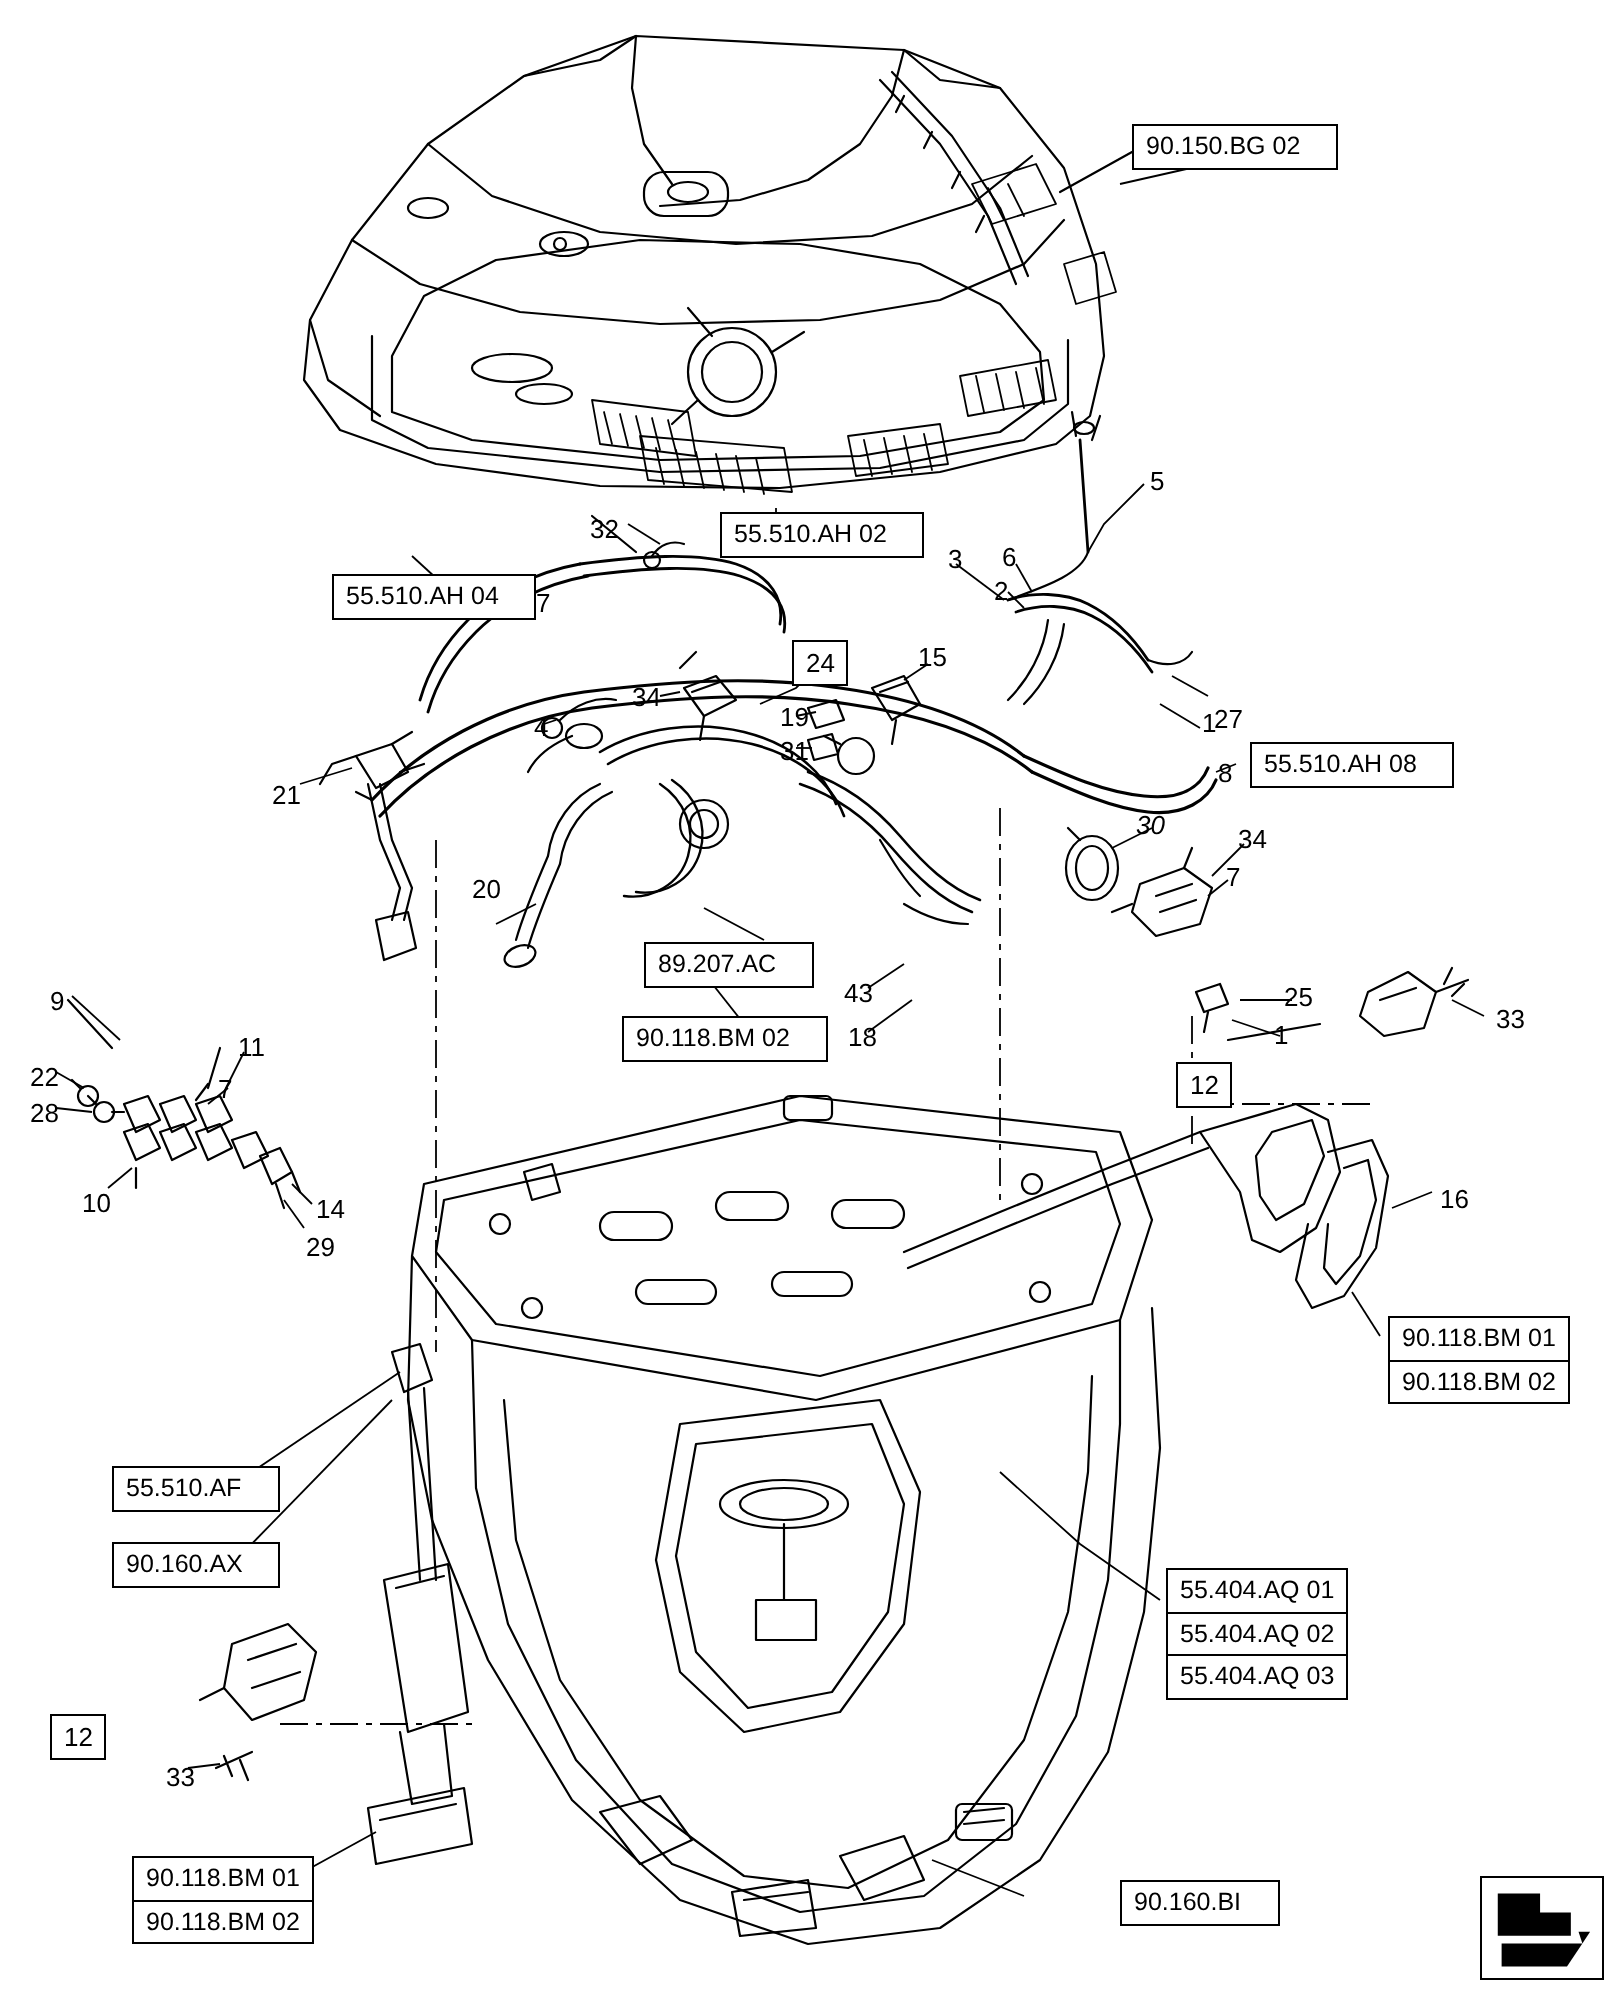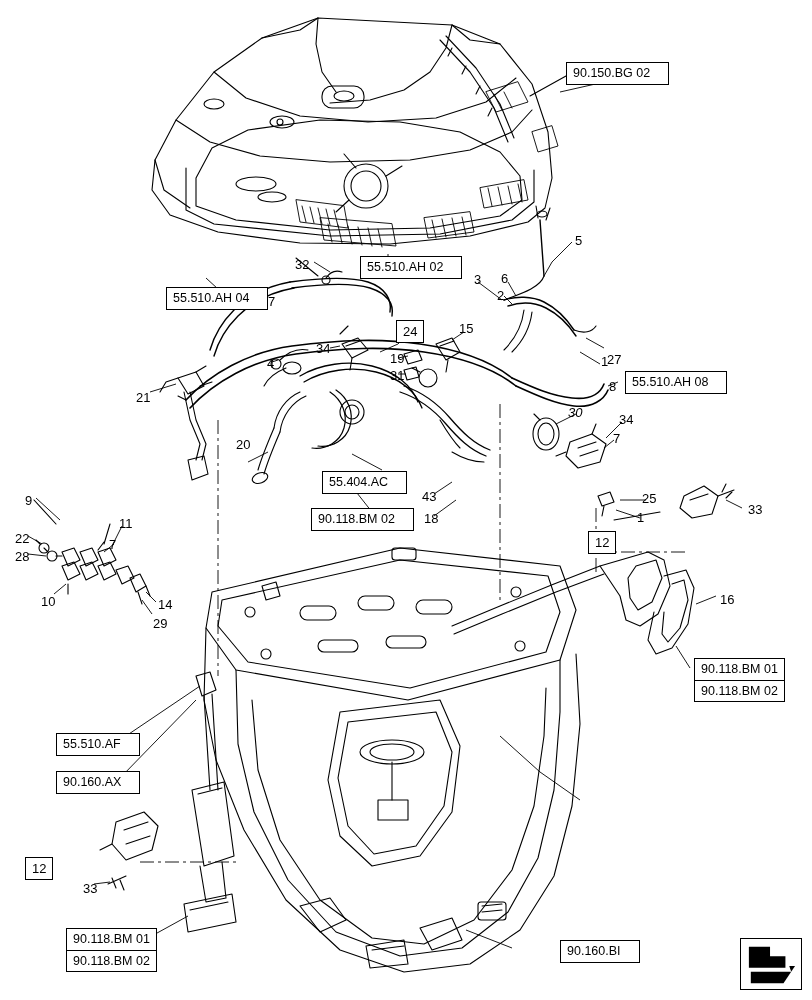--- a/index.html
+++ b/index.html
@@ -366,34 +366,39 @@
   <div class="ref-box" style="left:360px; top:256px;">
     <span>55.510.AH 02</span>
   </div>
   <div class="ref-box" style="left:166px; top:287px;">
     <span>55.510.AH 04</span>
   </div>
   <div class="ref-box" style="left:625px; top:371px;">
     <span>55.510.AH 08</span>
   </div>
   <div class="ref-box" style="left:322px; top:471px;">
-    <span>55.404.AC</span>
+    <span>89.207.AC</span>
   </div>
   <div class="ref-box" style="left:311px; top:508px;">
     <span>90.118.BM 02</span>
   </div>
   <div class="ref-box stack" style="left:694px; top:658px;">
     <div>90.118.BM 01</div>
     <div>90.118.BM 02</div>
   </div>
   <div class="ref-box" style="left:56px; top:733px;">
     <span>55.510.AF</span>
   </div>
   <div class="ref-box" style="left:56px; top:771px;">
     <span>90.160.AX</span>
+  </div>
+  <div class="ref-box stack" style="left:583px; top:784px;">
+    <div>55.404.AQ 01</div>
+    <div>55.404.AQ 02</div>
+    <div>55.404.AQ 03</div>
   </div>
   <div class="ref-box stack" style="left:66px; top:928px;">
     <div>90.118.BM 01</div>
     <div>90.118.BM 02</div>
   </div>
   <div class="ref-box" style="left:516px; top:940px;margin-left:44px;">
     <span>90.160.BI</span>
   </div>
 
   <div class="num-box" style="left:588px; top:531px;">

